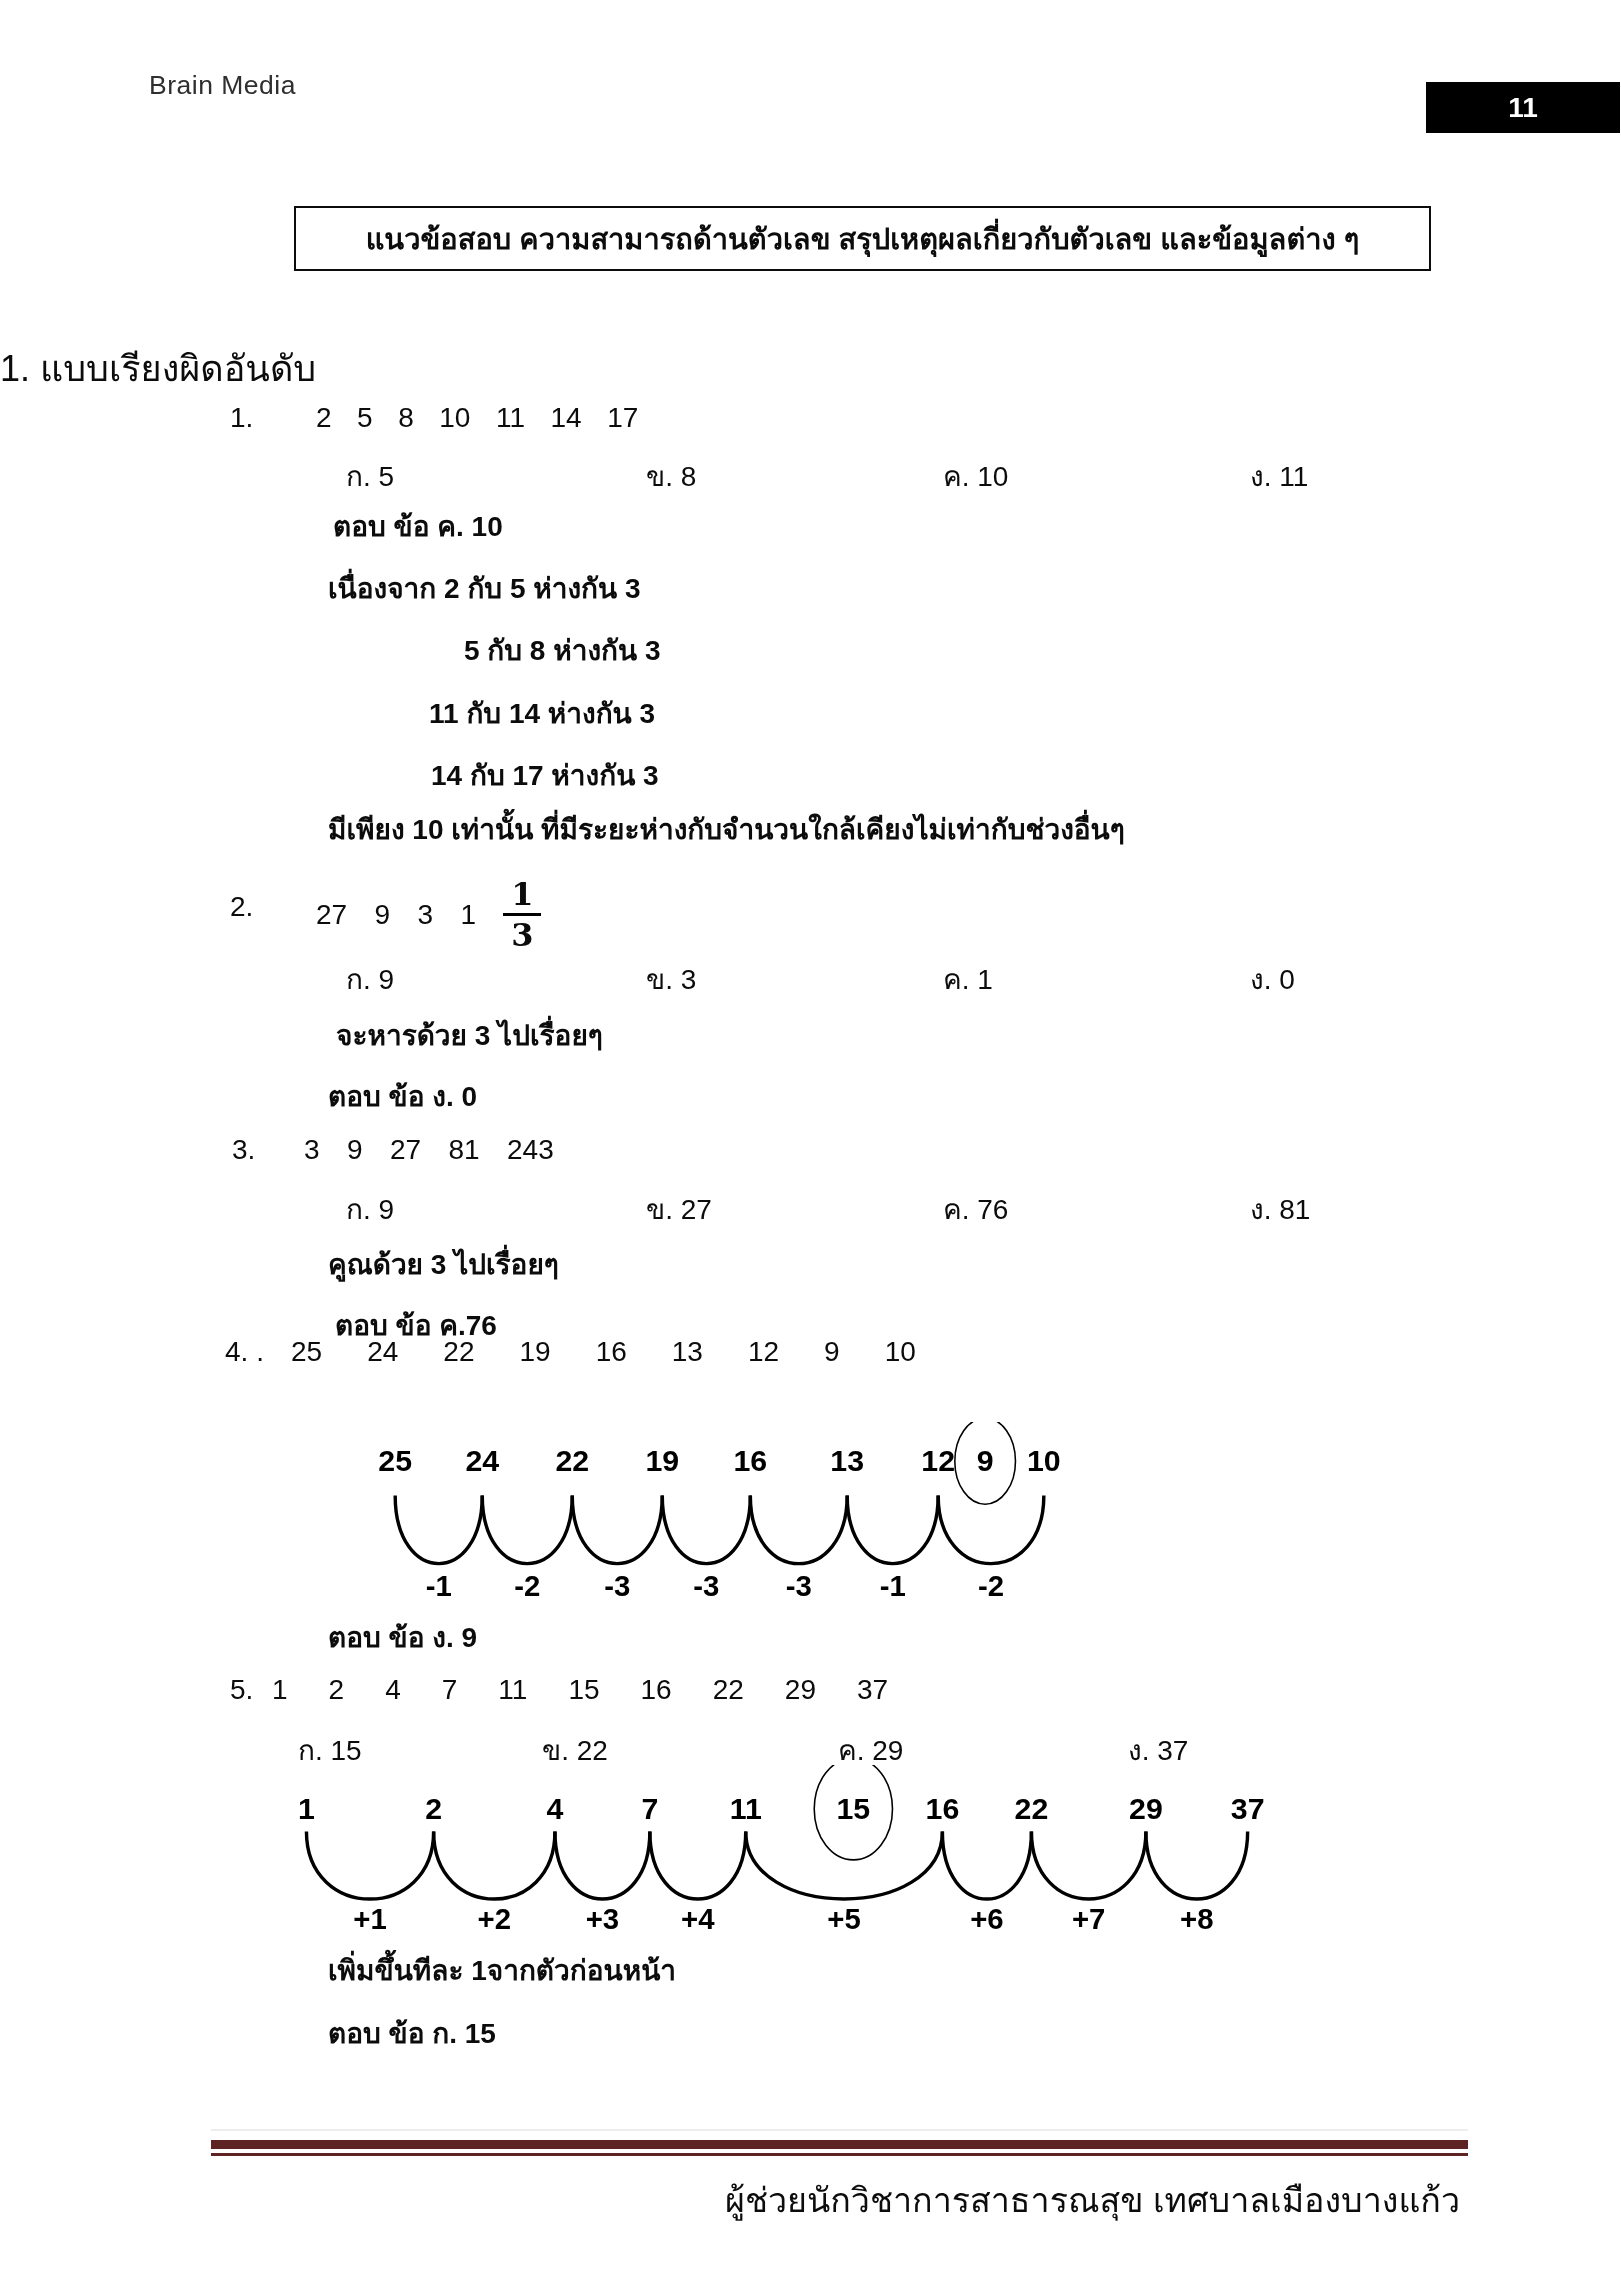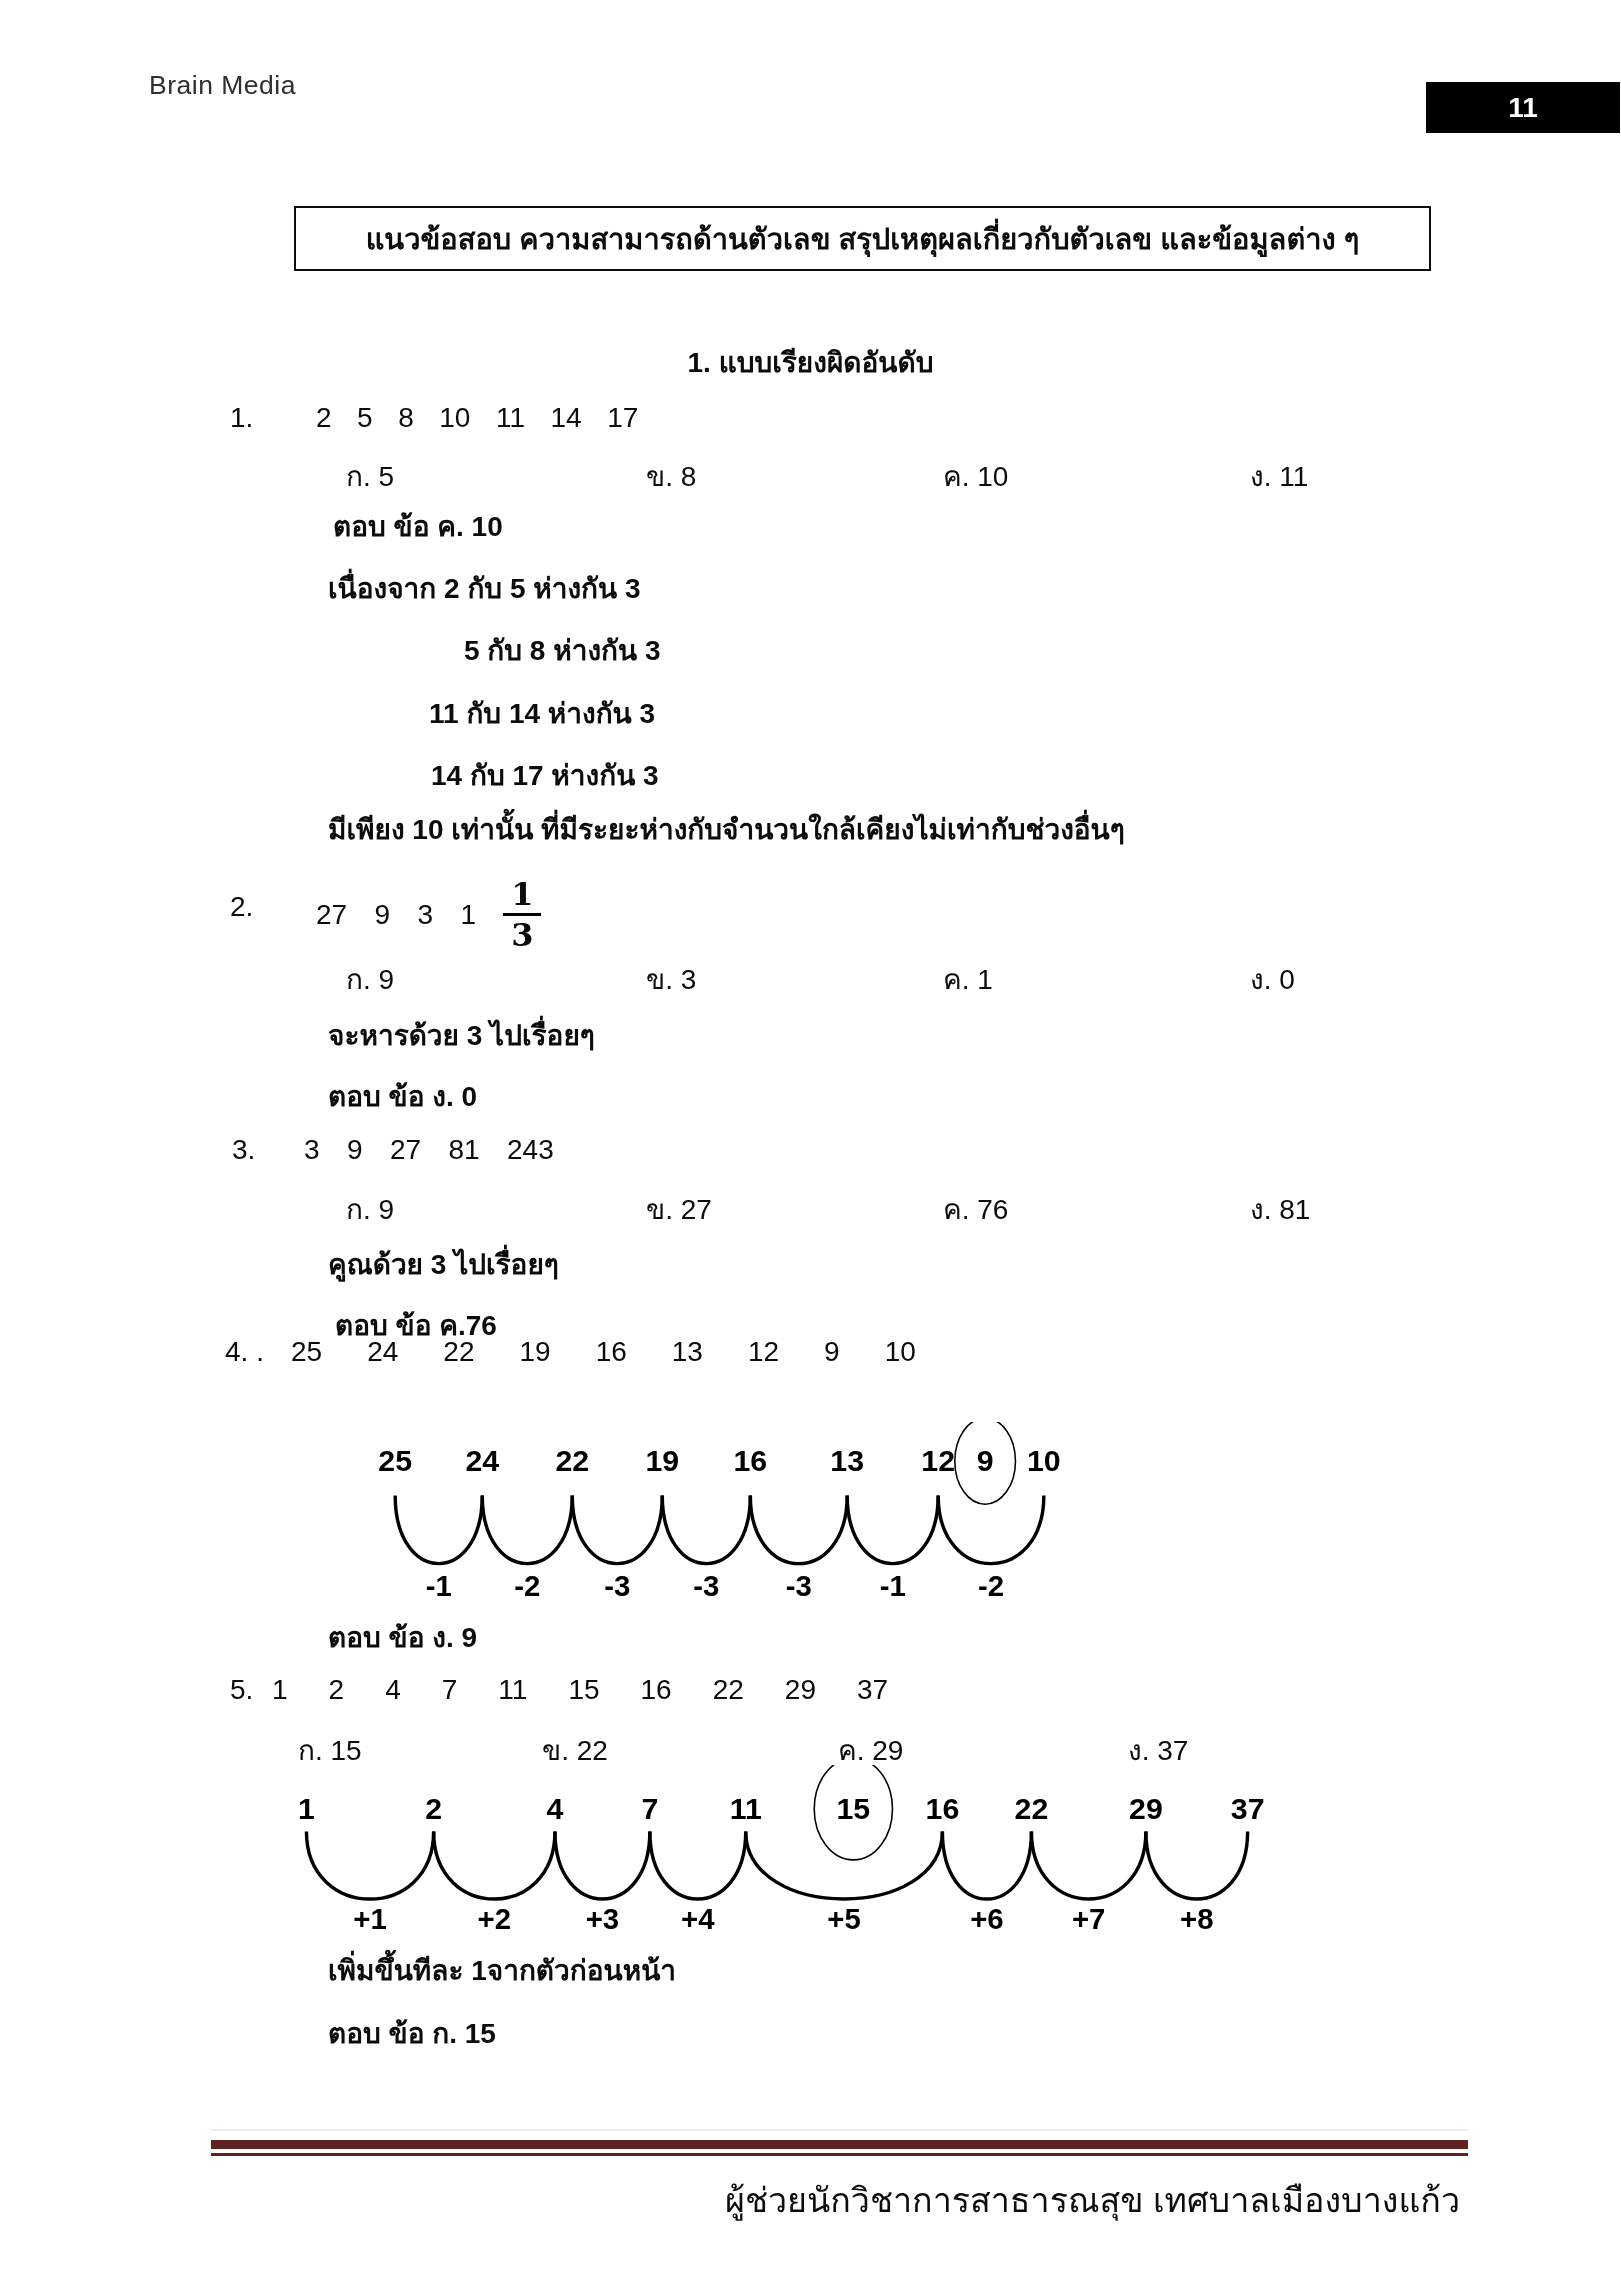--- a/index.html
+++ b/index.html
@@ -18,21 +18,21 @@
   }
   .page-num-box span { color:#ffffff; font-size:28px; font-weight:bold; }
 
   
   .title-box {
     left:294px; top:195px; width:1133px; height:61px;
     border:2.9px solid #0c0c0c; display:flex; align-items:center; justify-content:center;
   }
   .title-box span { font-size:29px; font-weight:bold; white-space:nowrap; }
 
-  .section-heading { left:0; top:329px; width:100%; text-align:center; font-size:28px; font-weight:bold; }
+  .section-heading { left:0; top:329px; width:100%; text-align:left; font-size:36px; font-weight:normal; }
 
   
   .q-num  { font-size:28px; }
   .q-seq  { display:flex; align-items:center; font-size:28px; }
   .seq-item { white-space:nowrap; }
 
   .q1-num { left:230px; top:391px; }
   .q1-seq { left:316px; top:391px; gap:25.5px; }
 
   .q2-num { left:230px; top:880px; }
@@ -71,21 +71,21 @@
   .q5-choices { top:1717px; }
 
   
   .bold-line { font-size:28px; font-weight:bold; white-space:nowrap; }
   .q1-ans { left:333px; top:493px; }
   .q1-e0  { left:328px; top:555px; }
   .q1-e1  { left:464px; top:617px; }
   .q1-e2  { left:429px; top:680px; }
   .q1-e3  { left:431px; top:742px; }
   .q1-e4  { left:328px; top:796px; }
-  .q2-e0  { left:328px; top:1002px;text-align:center; }
+  .q2-e0  { left:336px; top:1002px;text-align:center; }
   .q2-ans { left:328px; top:1063px; }
   .q3-e0  { left:328px; top:1231px; }
   .q3-ans { left:335px; top:1292px; }
   .q4-ans { left:328px; top:1604px; }
   .q5-e0  { left:328px; top:1937px; }
   .q5-ans { left:328px; top:2000px; }
 
   
   .q4-svg { left:377px; top:1411px; }
   .q5-svg { left:289px; top:1754px; }

